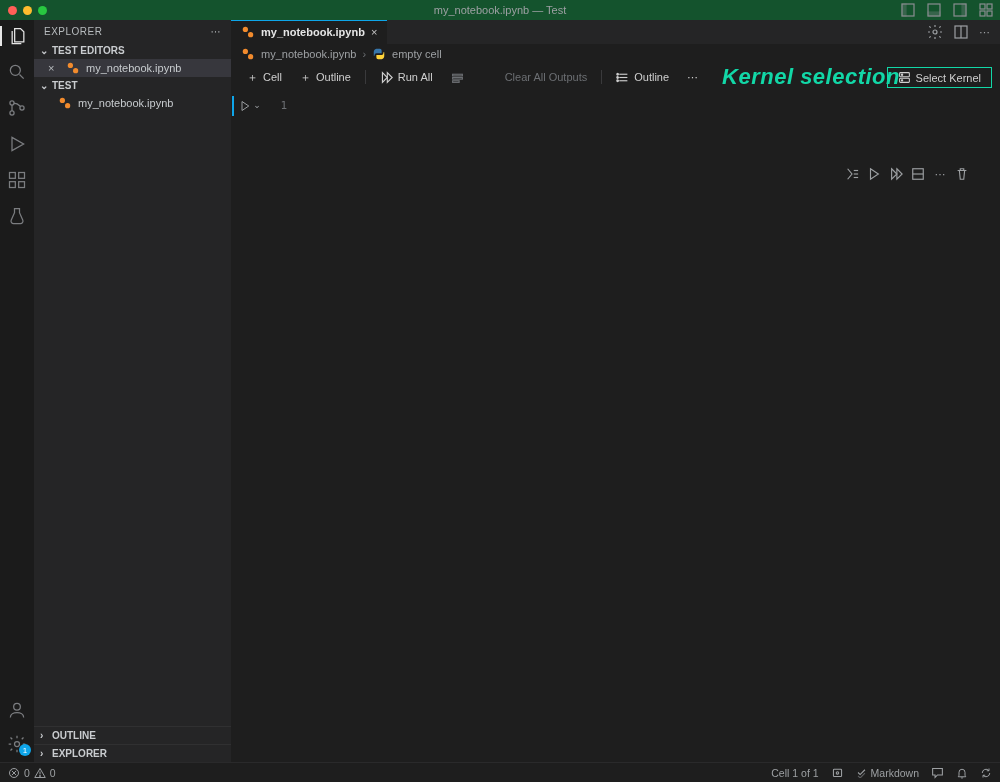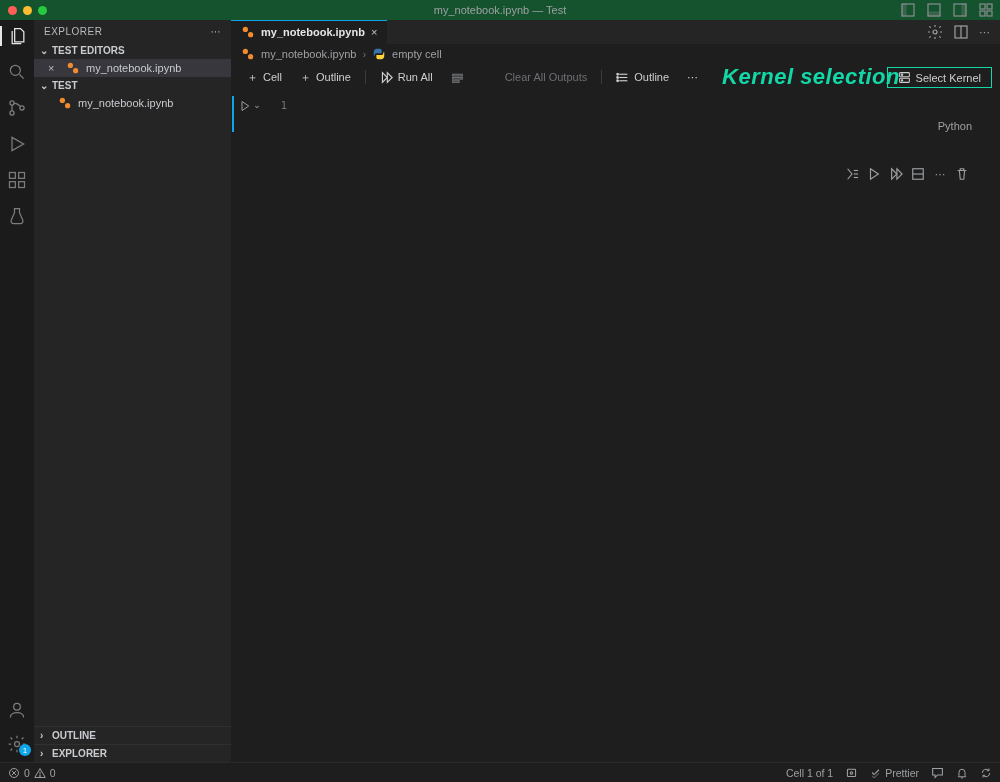--- a/index.html
+++ b/index.html
@@ -375,21 +375,20 @@
               </span>
             <span style="font-size:9px;">⌄</span>
           </div>
           <div class="code">
             <div class="code-inner">
               <div class="linebox">
                 <div class="ln">1</div>
                 <div class="codecontent"></div>
               </div>
             </div>
-            <div class="cell-lang">Python</div>
           </div>
         </div>
       </div>
 
     </div>
   </div>
 
   <div class="status">
     <div class="item">
       <span>
@@ -417,21 +416,21 @@
             <circle cx="8" cy="8.5" r="1.5"></circle>
           </svg>
         </div>
       <div class="item">
         <span>
             <svg width="11" height="11" viewBox="0 0 16 16" fill="none" stroke="currentColor" stroke-width="1.6">
               <path d="M3 8l3 3 7-7"></path>
               <path d="M3 13l3 3 7-7" opacity="0.5"></path>
             </svg>
           </span>
-        <span>Prettier</span>
+        <span>Markdown</span>
       </div>
       <div class="item">
           <svg width="13" height="13" viewBox="0 0 16 16" fill="none" stroke="currentColor" stroke-width="1.3">
             <path d="M2 3h12v8H8l-3 3v-3H2z"></path>
           </svg>
         </div>
       <div class="item">
           <svg width="12" height="12" viewBox="0 0 16 16" fill="none" stroke="currentColor" stroke-width="1.3">
             <path d="M4 11V7a4 4 0 0 1 8 0v4l1 2H3z"></path>
             <path d="M7 14a1 1 0 0 0 2 0"></path>

